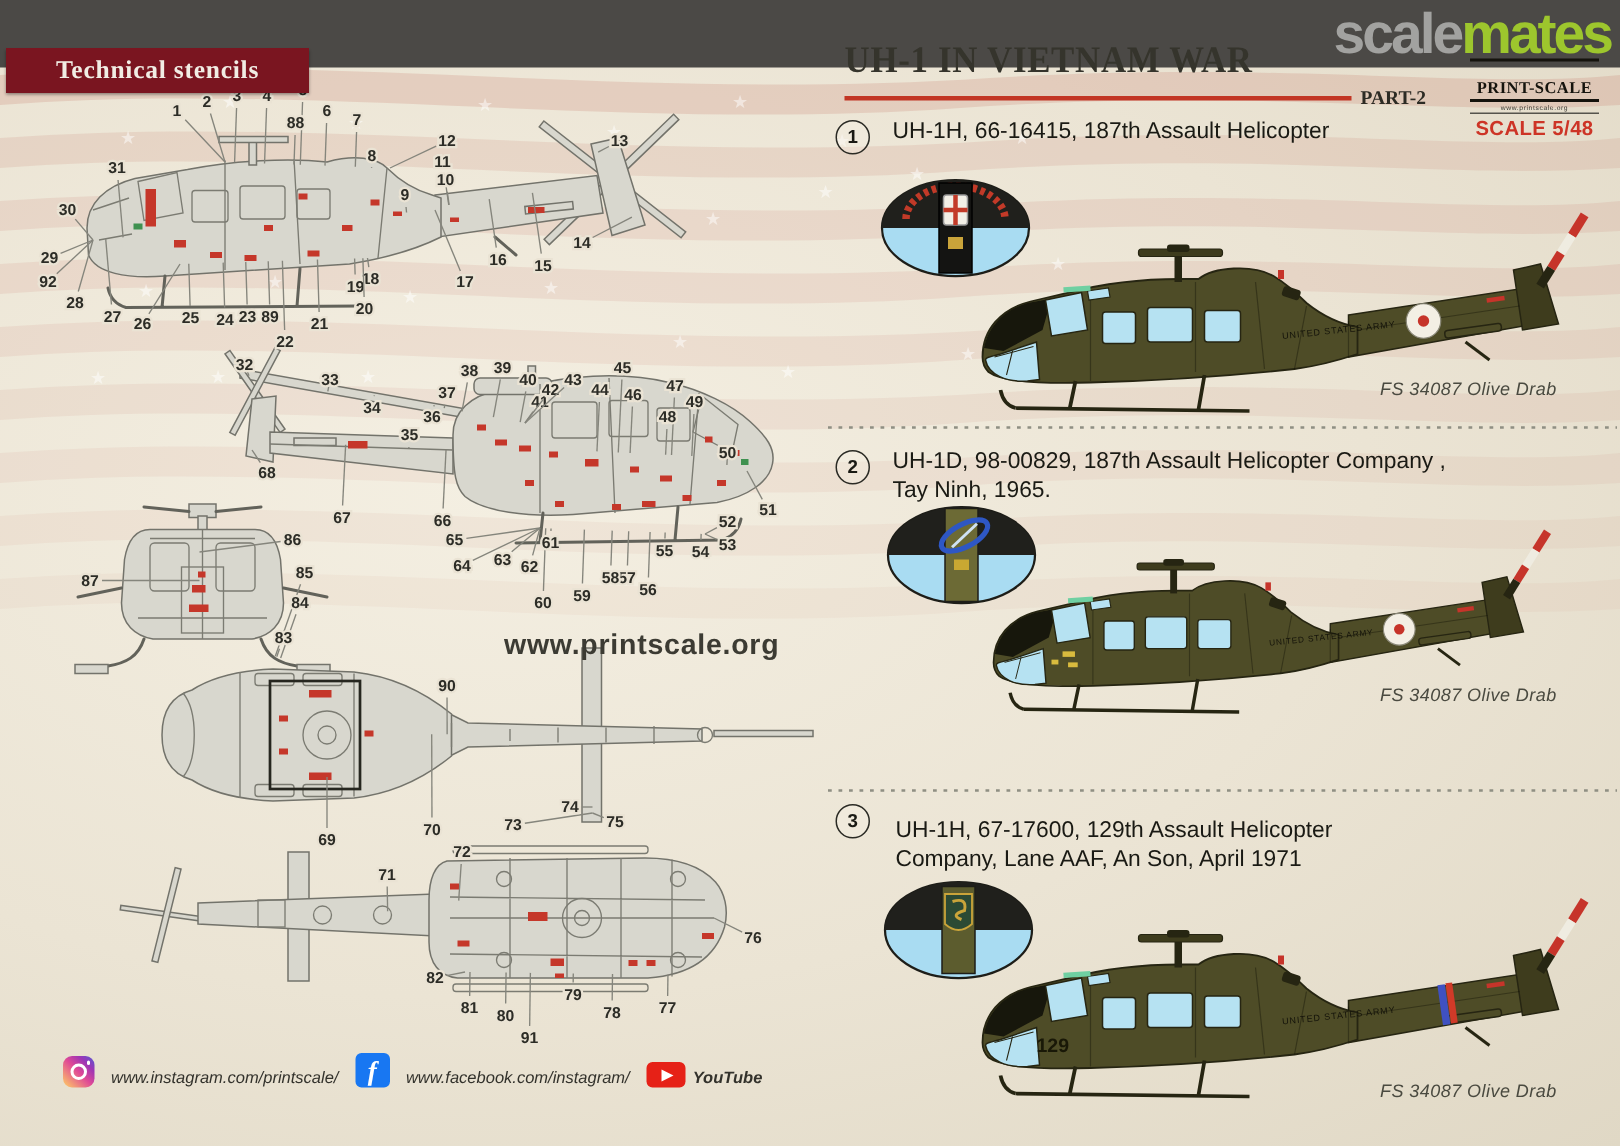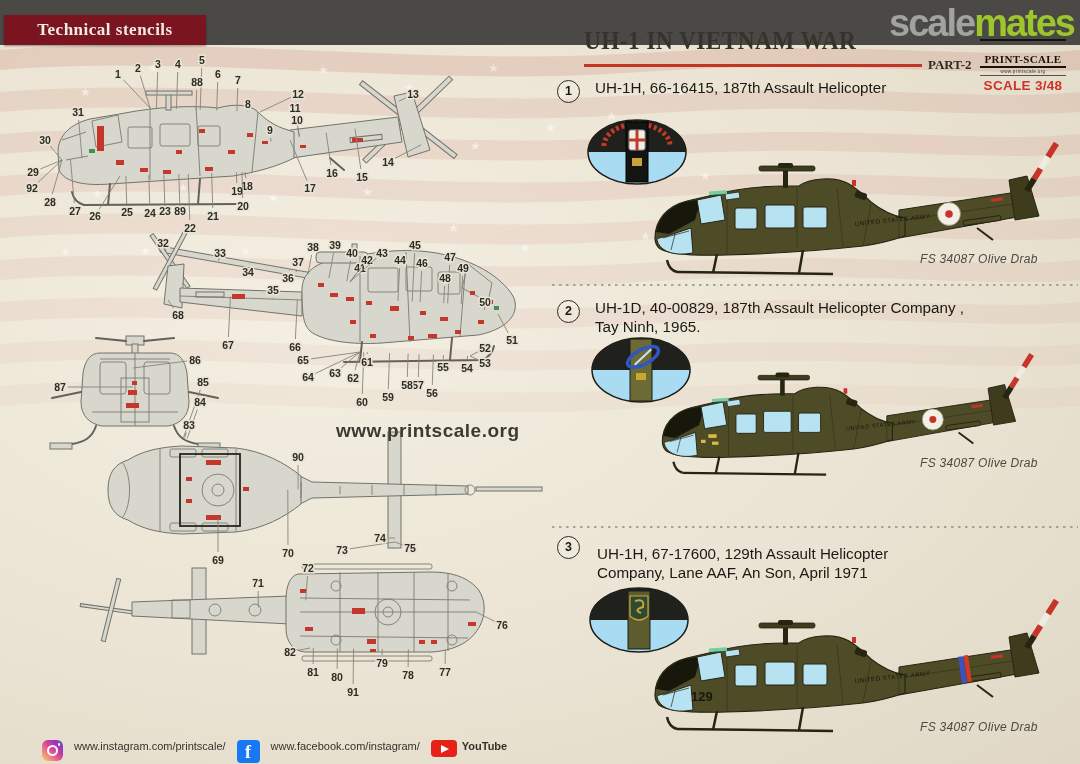--- a/index.html
+++ b/index.html
@@ -1,29 +1,29 @@
 <!DOCTYPE html>
 <html><head>
 <meta charset="utf-8">
 <style>
   html,body{margin:0;padding:0;background:#777;}
   .page{position:relative;width:1080px;height:764px;overflow:hidden;
         font-family:"Liberation Sans",sans-serif;
         background:radial-gradient(ellipse at 30% 42%,#f4efe2 0%,#ebe4d4 55%,#e0d8c5 100%);}
   
   .topbar{position:absolute;left:0;top:0;width:100%;height:45px;background:#4b4946;z-index:3;}
-  .badge{position:absolute;left:4px;top:15px;width:202px;height:30px;background:#7a1520;
+  .badge{position:absolute;left:4px;top:32px;width:202px;height:30px;background:#7a1520;
          color:#f1ede4;font-family:"Liberation Serif",serif;font-weight:700;font-size:17px;
          text-align:center;line-height:30px;letter-spacing:.5px;z-index:4;box-shadow:0 1px 2px rgba(0,0,0,.4);}
   .scalemates{position:absolute;right:6px;top:0px;height:45px;line-height:46px;z-index:4;
          font-weight:800;font-size:38px;letter-spacing:-2px;font-family:"Liberation Sans",sans-serif;}
   .scalemates .s1{color:#a2a2a0;}
   .scalemates .s2{color:#9dc62d;}
   
-  .titlebox{position:absolute;left:584px;top:27px;z-index:5;width:420px;}
+  .titlebox{position:absolute;left:563px;top:27px;z-index:5;width:420px;}
   .titlebox h1{margin:0;font-family:"Liberation Serif",serif;font-weight:700;font-size:25px;
          color:#35342c;letter-spacing:.5px;transform:scaleX(.93);transform-origin:left;white-space:nowrap;}
   .rule-row{display:flex;align-items:center;margin-top:2px;}
   .rule{width:338px;height:3px;background:#c23524;}
   .part{margin-left:6px;font-family:"Liberation Serif",serif;font-weight:700;font-size:13px;color:#2c2b24;}
   .brand{position:absolute;left:980px;top:39px;width:86px;text-align:center;z-index:5;}
   .brand-name{font-family:"Liberation Serif",serif;font-weight:700;font-size:11px;color:#15130d;
          border-top:2px solid #15130d;border-bottom:2px solid #15130d;padding:12px 0 1px;letter-spacing:.3px;}
   .brand-url{font-size:4.5px;color:#3c3a34;border-bottom:1px solid #55534c;padding:1px 0;letter-spacing:.4px;}
   .brand-scale{margin-top:2px;font-weight:700;font-size:13.5px;color:#cd3426;letter-spacing:.3px;}
@@ -33,21 +33,21 @@
          border-radius:50%;text-align:center;line-height:21px;font-size:12.5px;font-weight:700;background:rgba(245,240,228,.35);}
   .sec1{left:595px;top:79px;}
   .sec2{left:595px;top:299px;}
   .sec3{left:597px;top:545px;}
   .sec3 .num{top:-9px;left:-40px;}
   .cap{position:absolute;font-style:italic;font-size:12px;color:#4a4a40;letter-spacing:.3px;z-index:2;}
   .cap1{left:920px;top:252px;} .cap2{left:920px;top:456px;} .cap3{left:920px;top:720px;}
   .website{position:absolute;left:336px;top:420px;font-size:19px;font-weight:600;color:#3c3b33;
          letter-spacing:.5px;z-index:2;}
   
-  .social{position:absolute;left:42px;top:740px;display:flex;align-items:flex-start;gap:11px;z-index:2;}
+  .social{position:absolute;left:42px;top:702px;display:flex;align-items:flex-end;gap:11px;z-index:2;font-style:italic;}
   .social .lbl{font-size:11px;color:#33322c;}
   .ig{width:21px;height:21px;border-radius:6px;position:relative;
       background:linear-gradient(45deg,#fdc468 5%,#df4996 50%,#9e35b5 75%,#515bd4);}
   .ig .lens{position:absolute;left:5px;top:5px;width:7px;height:7px;border:2px solid #fff;border-radius:50%;}
   .ig .dot{position:absolute;right:3px;top:3px;width:2.5px;height:2.5px;background:#fff;border-radius:50%;}
   .fb{width:23px;height:23px;background:#1877f2;border-radius:4px;color:#fff;text-align:center;
       line-height:25px;font-family:"Liberation Serif",serif;font-weight:700;font-size:18px;}
   .fb::after{content:"f";}
   .yt{width:26px;height:17px;background:#e62117;border-radius:4px;position:relative;}
   .yt::after{content:"";position:absolute;left:10px;top:4.5px;border-left:8px solid #fff;
@@ -593,30 +593,30 @@
   <div class="titlebox">
     <h1>UH-1 IN VIETNAM WAR</h1>
     <div class="rule-row">
       <div class="rule"></div>
       <div class="part">PART-2</div>
     </div>
   </div>
   <div class="brand">
     <div class="brand-name">PRINT-SCALE</div>
     <div class="brand-url">www.printscale.org</div>
-    <div class="brand-scale">SCALE 3/48</div>
+    <div class="brand-scale">SCALE 5/48</div>
   </div>
 
   <div class="sec sec1">
     <div class="num">1</div>
     <div>UH-1H, 66-16415, 187th Assault Helicopter</div>
   </div>
   <div class="sec sec2">
     <div class="num">2</div>
-    <div>UH-1D, 40-00829, 187th Assault Helicopter Company ,</div>
+    <div>UH-1D, 98-00829, 187th Assault Helicopter Company ,</div>
     <div>Tay Ninh, 1965.</div>
   </div>
   <div class="sec sec3">
     <div class="num">3</div>
     <div>UH-1H, 67-17600, 129th Assault Helicopter</div>
     <div>Company, Lane AAF, An Son, April 1971</div>
   </div>
 
   <div class="cap cap1">FS 34087 Olive Drab</div>
   <div class="cap cap2">FS 34087 Olive Drab</div>

